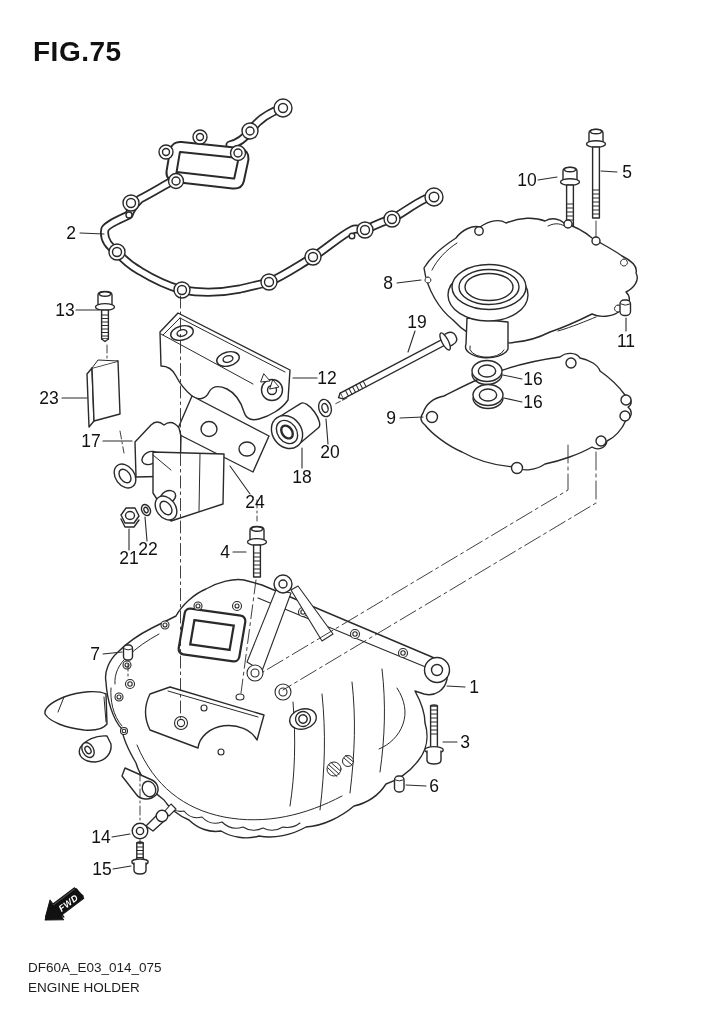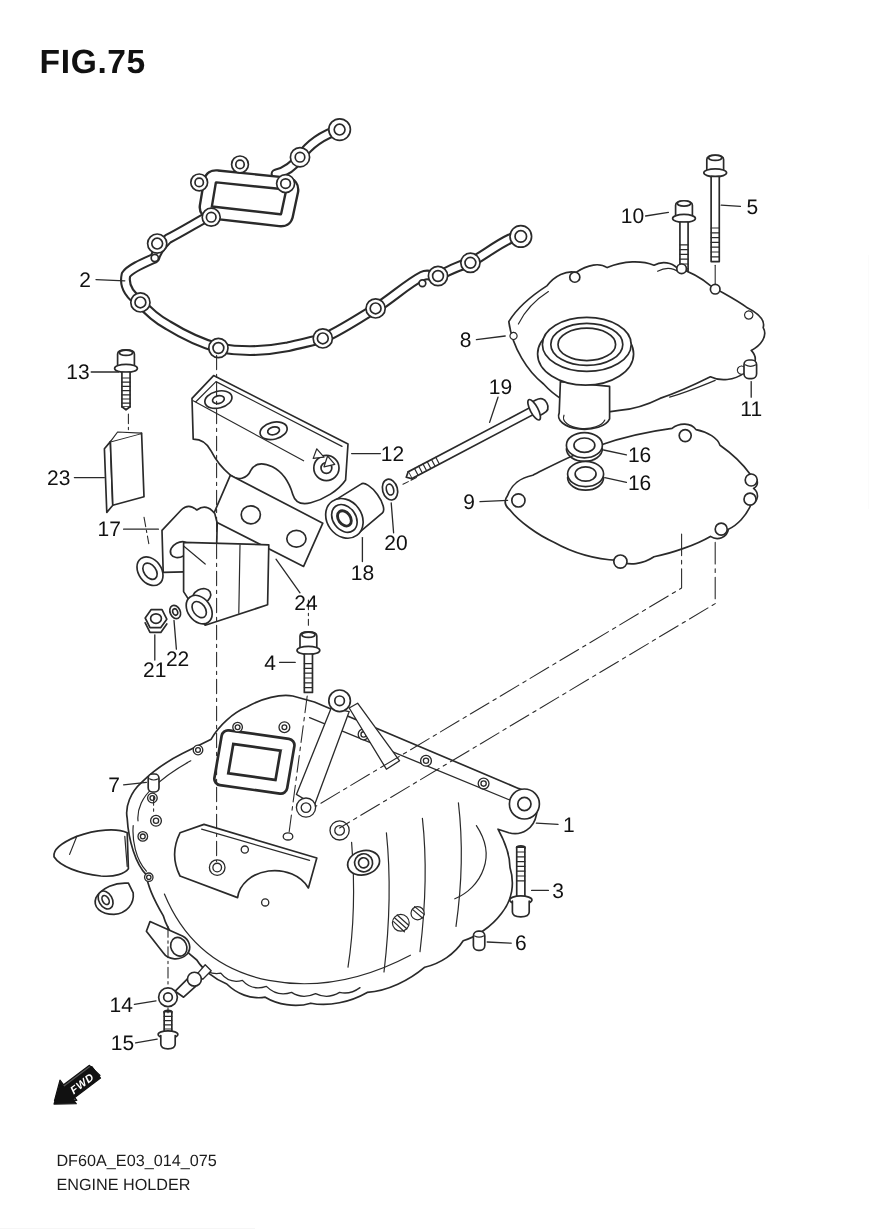--- a/index.html
+++ b/index.html
@@ -1,20 +1,20 @@
 <!DOCTYPE html>
 <html><head>
 <meta charset="utf-8">
 <style>
   html,body{margin:0;padding:0;background:#e8e8e8;}
   .page{position:relative;width:724px;height:1024px;background:#ffffff;overflow:hidden;
         font-family:"Liberation Sans", sans-serif;padding-left:12px;}
   .fig-title{position:absolute;left:33px;top:36px;font-size:28px;font-weight:bold;color:#111;
              letter-spacing:0.5px;}
-  .footer{position:absolute;left:47px;top:958px;color:#1c1c1c;font-size:13.5px;line-height:20px;}
+  .footer{position:absolute;left:28px;top:958px;color:#1c1c1c;font-size:13.5px;line-height:20px;}
   svg{position:absolute;left:0;top:0;}
   svg .callout{font-size:17.5px;fill:#111;}
   svg text{font-family:"Liberation Sans", sans-serif;}
   .fwd-text{font-size:9px;font-weight:bold;font-style:italic;fill:#fff;letter-spacing:.5px;}
 </style>
 </head>
 <body>
 
 <div class="page">
 

